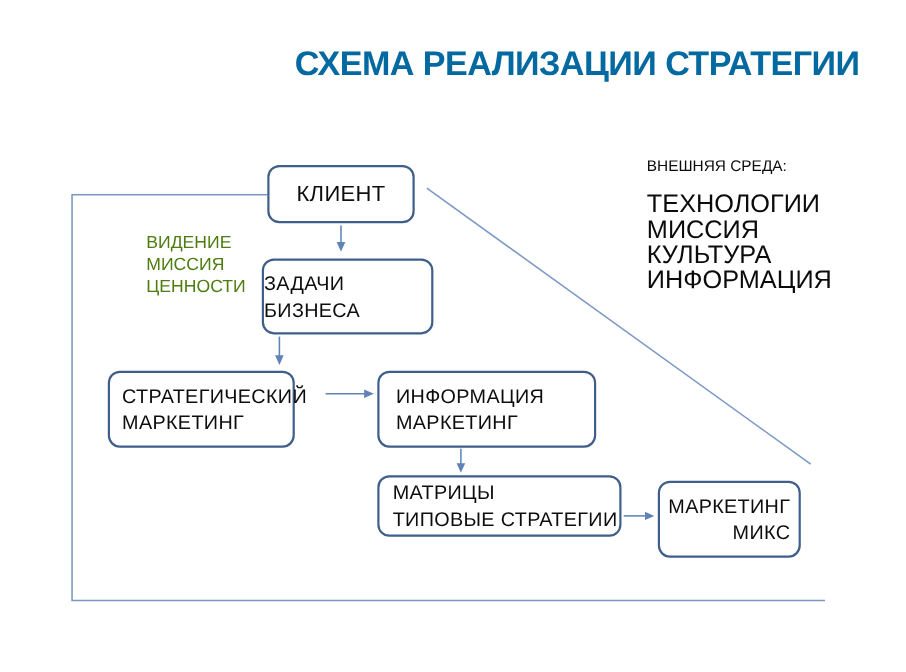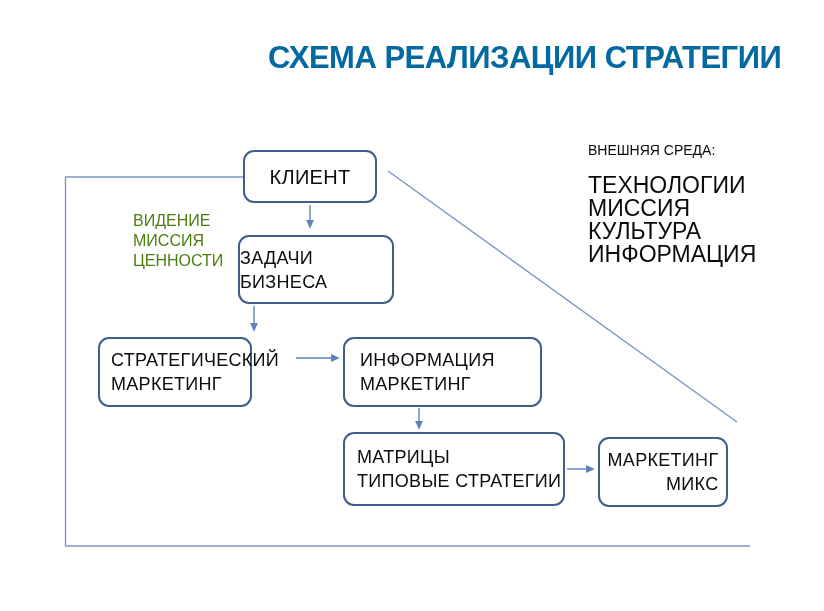--- a/index.html
+++ b/index.html
@@ -42,23 +42,23 @@
     justify-content:center;
     font-size:18px;
     line-height:24px;
     letter-spacing:0.3px;
     white-space:pre-line;
     color:var(--ink);
   }
   .box.centered{align-items:center;text-align:right;}
   #box-client{left:243px;top:150px;width:134px;height:53px;font-size:20px;}
   #box-tasks{left:238px;top:235px;width:156px;height:69px;}
-  #box-strategic{left:98px;top:337px;width:154px;height:70px;padding-left:11px;}
+  #box-strategic{left:98px;top:337px;width:170px;height:70px;padding-left:11px;}
   #box-tactical{left:343px;top:337px;width:199px;height:70px;padding-left:15px;}
-  #box-matrices{left:343px;top:432px;width:222px;height:74px;padding-left:12px;}
+  #box-matrices{left:343px;top:432px;width:222px;height:56px;padding-left:12px;}
   #box-mix{left:598px;top:437px;width:130px;height:70px;}
   .side-label{
     position:absolute;
     font-size:16px;
     font-weight:400;
     line-height:20px;
     white-space:pre-line;
     color:#4d7c0f;
   }
   #label-vision{left:133px;top:211px;}

